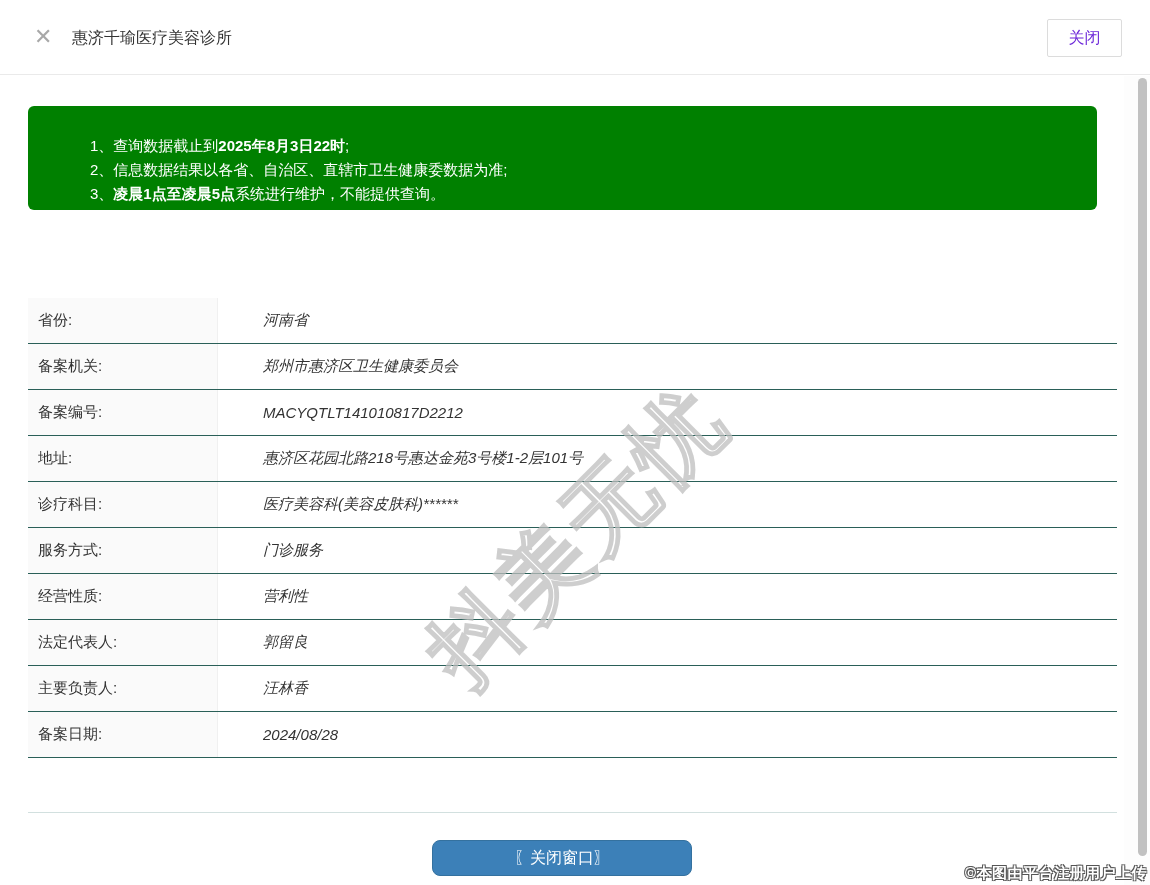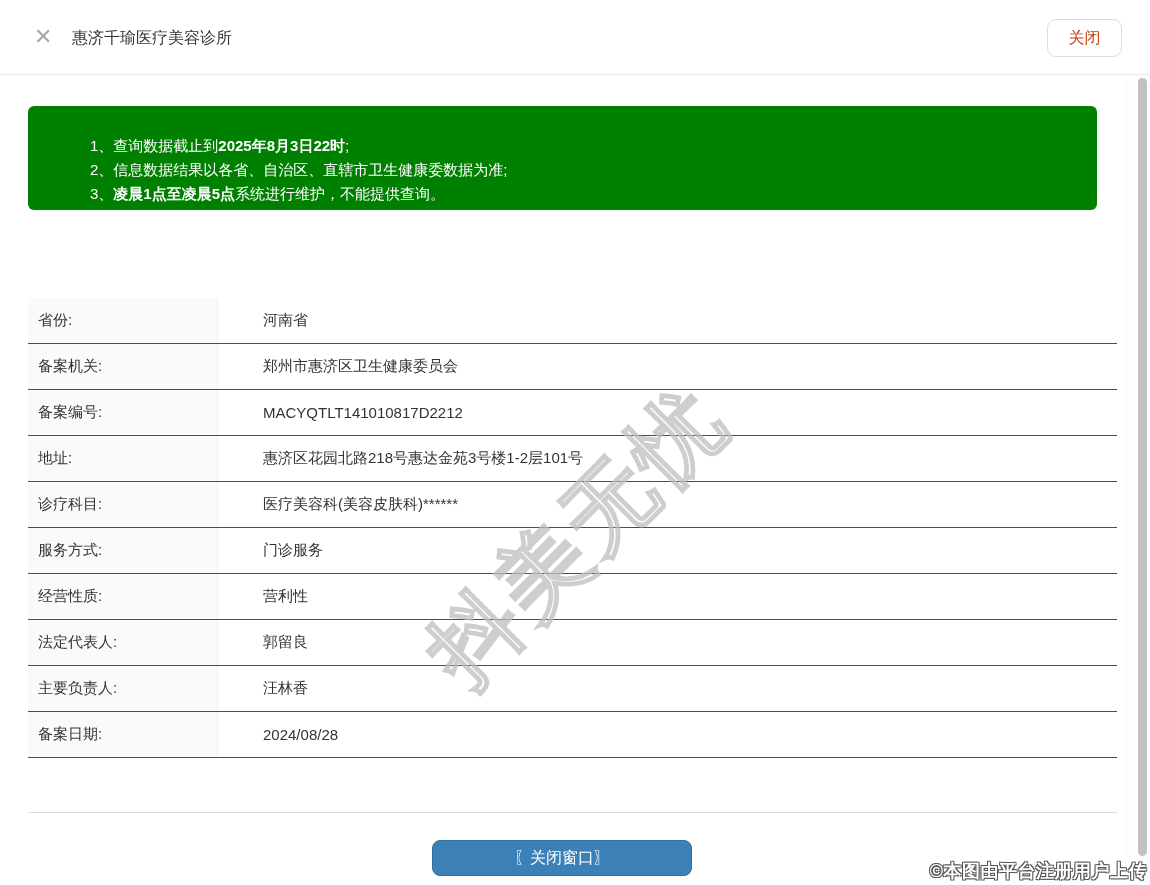--- a/index.html
+++ b/index.html
@@ -27,22 +27,22 @@
   }
   .header-title {
     position: absolute; left: 72px; top: 28px;
     font-size: 16px; color: #333;
   }
   .close-btn {
     position: absolute; right: 28px; top: 19px;
     width: 75px; height: 38px;
     background: #fff;
     border: 1px solid #dcdcdc;
-    border-radius: 9px;
-    font-size: 16px; color: #c2410c;
+    border-radius: 2px;
+    font-size: 16px; color: #6d28d9;
     font-family: inherit;
     cursor: pointer;
   }
   
   .content {
     position: absolute; top: 76px; left: 0;
     width: 1124px; height: 809px;
     background: #fff;
   }
   .notice {
@@ -82,21 +82,21 @@
     background: #fafafa;
     border-right: 1px solid #f0f0f0;
     display: flex; align-items: center;
     padding-left: 10px;
     font-size: 15px; color: #333;
   }
   .info-value {
     flex: 1;
     display: flex; align-items: center;
     padding-left: 17px;
-    font-size: 15px; color: #333;
+    font-size: 15px; color: #333; font-style: italic;
   }
   .table-underline {
     position: absolute; left: 28px; top: 736px;
     width: 1089px; height: 0;
     border-bottom: 1px solid #d2e0df;
   }
   
   .close-window-btn {
     position: absolute; left: 50%; top: 764px;
     transform: translateX(-50%);
@@ -118,21 +118,21 @@
     font-size: 88px;
     font-weight: bold;
     letter-spacing: 6px;
     color: transparent;
     -webkit-text-stroke: 2px rgba(190,190,190,0.75);
     white-space: nowrap;
   }
   
   .copyright {
     position: absolute; right: 3px; bottom: 2px;
-    font-size: 18px; font-weight: bold;
+    font-size: 15px; font-weight: bold;
     color: #fff;
     text-shadow: -1px -1px 0 #555, 1px -1px 0 #555, -1px 1px 0 #555, 1px 1px 0 #555;
     letter-spacing: 0.5px;
     padding-left: 8px;
   }
   
   .scrollbar-track {
     position: absolute; right: 0; top: 76px;
     width: 26px; height: 809px;
     background: #fdfdfd;

